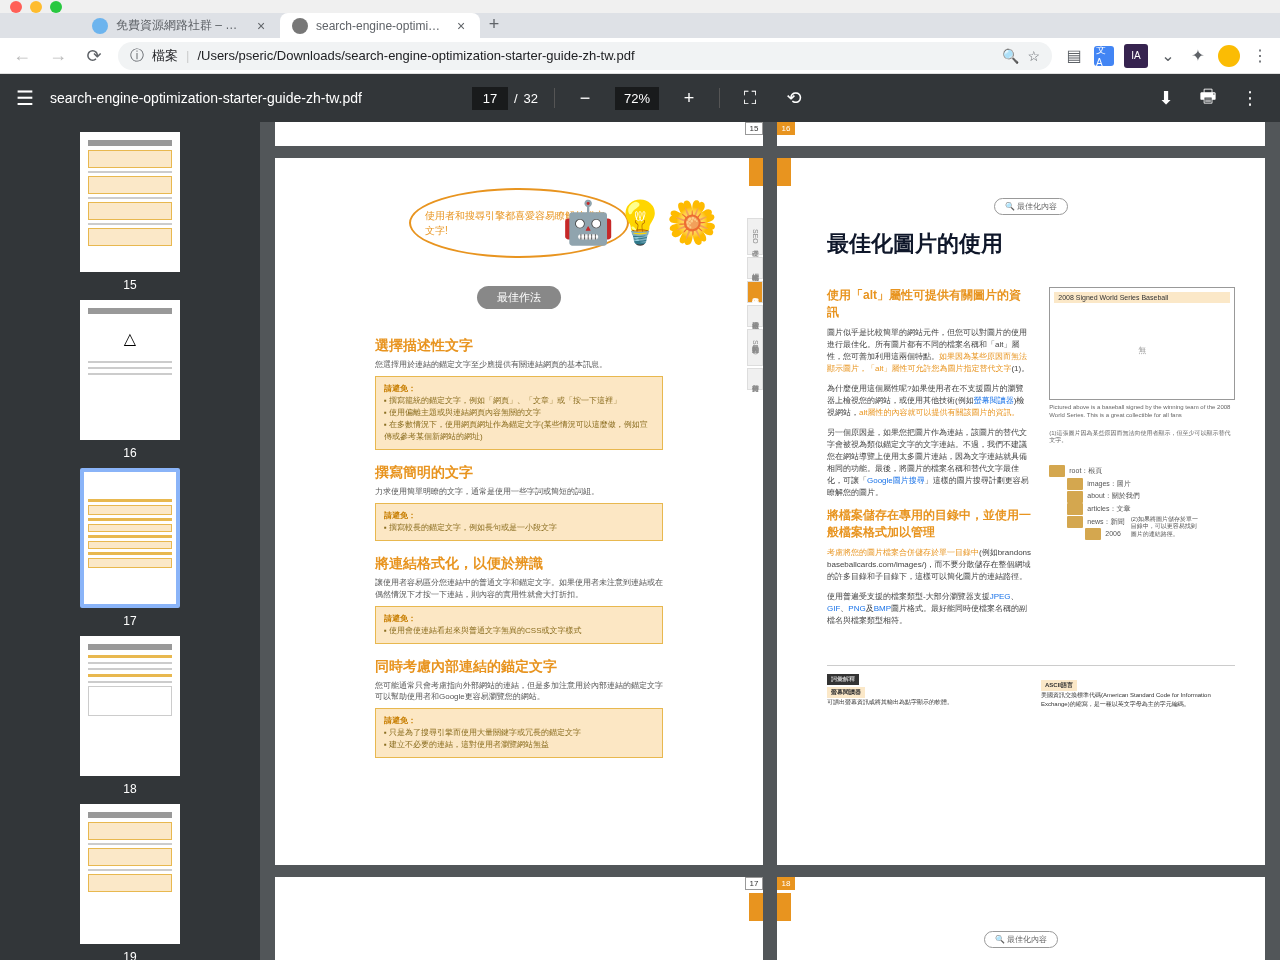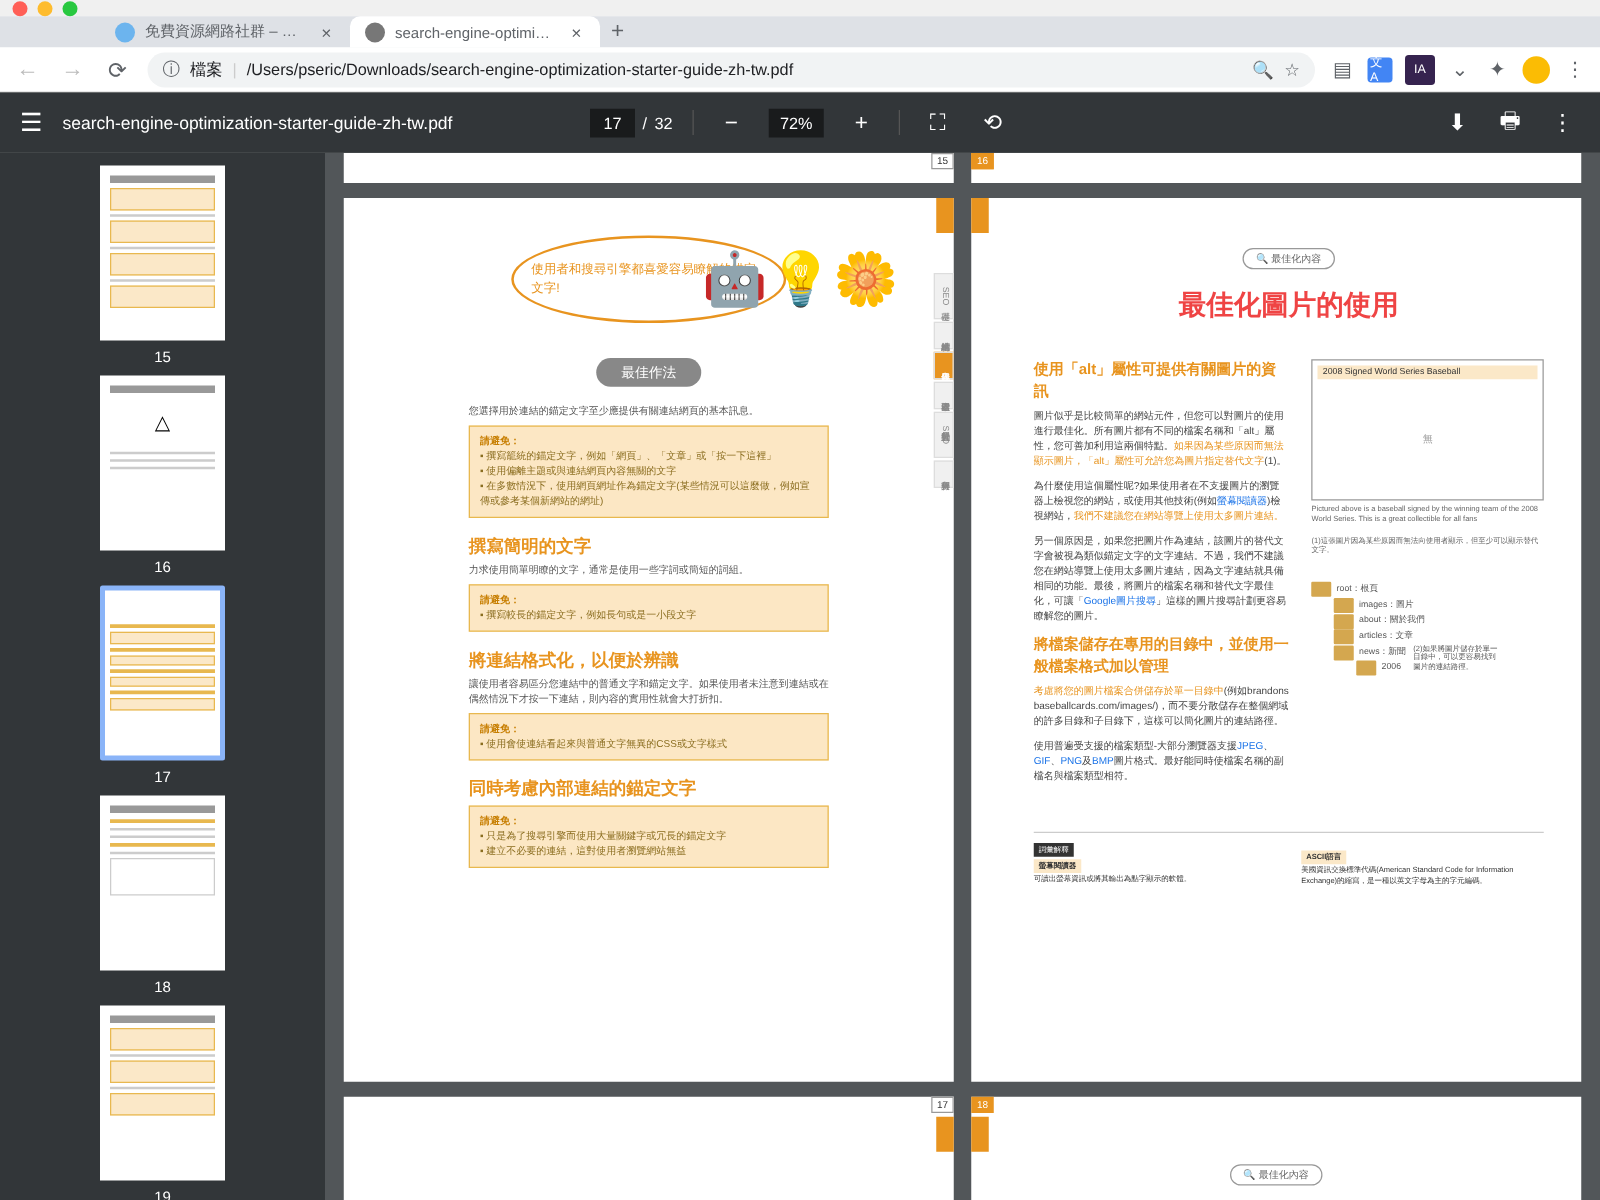--- a/index.html
+++ b/index.html
@@ -60,21 +60,21 @@
 .best-badge{background:#888;color:#fff;padding:4px 20px;border-radius:12px;font-size:11px;display:inline-block;margin:8px 0 14px}
 .section-h{color:#e8941f;font-size:14px;font-weight:bold;margin:14px 0 4px}
 .section-p{font-size:8px;color:#555;margin-bottom:6px;line-height:1.4}
 .avoid-box{background:#fce7c4;border:1px solid #e8b84f;padding:6px 8px;font-size:8px;color:#8a6d1f;line-height:1.5}
 .avoid-box .av-title{color:#c77e00;font-weight:bold}
 .side-tabs{position:absolute;right:0;top:60px;display:flex;flex-direction:column;gap:2px}
 .side-tab{writing-mode:vertical-rl;font-size:7px;padding:10px 2px;background:#f0f0f0;color:#888;border:1px solid #ddd}
 .side-tab.active{background:#e8941f;color:#fff}
 .p18-content{padding:40px 30px 20px 50px}
 .p18-badge{border:1px solid #999;border-radius:10px;padding:2px 10px;font-size:8px;color:#666;display:inline-block}
-.p18-title{font-size:22px;font-weight:bold;text-align:center;margin:14px 0 28px;color:#ef4444}
+.p18-title{font-size:22px;font-weight:bold;margin:14px 0 28px;color:#0f172a}
 .p18-cols{display:flex;gap:18px}
 .p18-left{flex:1.1}
 .p18-right{flex:1}
 .p18-h{color:#e8941f;font-size:12px;font-weight:bold;margin-bottom:6px}
 .p18-p{font-size:8px;line-height:1.5;color:#444;margin-bottom:8px}
 .hl-orange{color:#e8941f}
 .hl-blue{color:#1a73e8}
 .img-frame{border:1px solid #999;padding:4px;margin-bottom:4px}
 .img-cap-box{background:#fbe8c8;font-size:7px;padding:2px 4px;margin-bottom:2px}
 .img-body{height:90px;display:flex;align-items:center;justify-content:center;font-size:8px;color:#999}
@@ -258,20 +258,21 @@
             <div class="side-tab">行動裝置的SEO</div>
             <div class="side-tab">宣傳與分析</div>
           </div>
           <div class="p17-content">
             <div class="speech">
               <div class="bubble">使用者和搜尋引擎都喜愛容易瞭解的錨定文字!</div>
               <div class="robot">🤖💡🌼</div>
             </div>
             <div style="text-align:center"><span class="best-badge">最佳作法</span></div>
 
+            <div class="section-h">選擇描述性文字</div>
             <div class="section-p">您選擇用於連結的錨定文字至少應提供有關連結網頁的基本訊息。</div>
             <div class="avoid-box">
               <div class="av-title">請避免：</div>
               <div>▪ 撰寫籠統的錨定文字，例如「網頁」、「文章」或「按一下這裡」</div>
                 <div>▪ 使用偏離主題或與連結網頁內容無關的文字</div>
                 <div>▪ 在多數情況下，使用網頁網址作為錨定文字(某些情況可以這麼做，例如宣傳或參考某個新網站的網址)</div>
             </div>
 
             <div class="section-h">撰寫簡明的文字</div>
             <div class="section-p">力求使用簡單明瞭的文字，通常是使用一些字詞或簡短的詞組。</div>
@@ -281,38 +282,39 @@
             </div>
 
             <div class="section-h">將連結格式化，以便於辨識</div>
             <div class="section-p">讓使用者容易區分您連結中的普通文字和錨定文字。如果使用者未注意到連結或在偶然情況下才按一下連結，則內容的實用性就會大打折扣。</div>
             <div class="avoid-box">
               <div class="av-title">請避免：</div>
                 <div>▪ 使用會使連結看起來與普通文字無異的CSS或文字樣式</div>
             </div>
 
             <div class="section-h">同時考慮內部連結的錨定文字</div>
+            <div class="section-p">您可能通常只會考慮指向外部網站的連結，但是多加注意用於內部連結的錨定文字可以幫助使用者和Google更容易瀏覽您的網站。</div>
             <div class="avoid-box">
               <div class="av-title">請避免：</div>
                 <div>▪ 只是為了搜尋引擎而使用大量關鍵字或冗長的錨定文字</div>
                 <div>▪ 建立不必要的連結，這對使用者瀏覽網站無益</div>
             </div>
           </div>
         </div>
 
         <div class="page page-tall">
           <div class="orange-block" style="left:0;top:0;width:14px;height:28px"></div>
           <div class="p18-content">
             <div style="text-align:center"><span class="p18-badge">🔍 最佳化內容</span></div>
             <div class="p18-title">最佳化圖片的使用</div>
             <div class="p18-cols">
               <div class="p18-left">
                 <div class="p18-h">使用「alt」屬性可提供有關圖片的資訊</div>
                 <div class="p18-p"><span>圖片似乎是比較簡單的網站元件，但您可以對圖片的使用進行最佳化。所有圖片都有不同的檔案名稱和「alt」屬性，您可善加利用這兩個特點。</span><span class="hl-orange">如果因為某些原因而無法顯示圖片，「alt」屬性可允許您為圖片指定替代文字</span><span>(1)。</span></div>
-                <div class="p18-p"><span>為什麼使用這個屬性呢?如果使用者在不支援圖片的瀏覽器上檢視您的網站，或使用其他技術(例如</span><span class="hl-blue">螢幕閱讀器</span><span>)檢視網站，</span><span class="hl-orange">我們不建議您在網站導覽上使用太多圖片連結。</span></div>
+                <div class="p18-p"><span>為什麼使用這個屬性呢?如果使用者在不支援圖片的瀏覽器上檢視您的網站，或使用其他技術(例如</span><span class="hl-blue">螢幕閱讀器</span><span>)檢視網站，</span><span class="hl-orange">alt屬性的內容就可以提供有關該圖片的資訊。</span></div>
                 <div class="p18-p"><span>另一個原因是，如果您把圖片作為連結，該圖片的替代文字會被視為類似錨定文字的文字連結。不過，我們不建議您在網站導覽上使用太多圖片連結，因為文字連結就具備相同的功能。最後，將圖片的檔案名稱和替代文字最佳化，可讓「</span><span class="hl-blue">Google圖片搜尋</span><span>」這樣的圖片搜尋計劃更容易瞭解您的圖片。</span></div>
                 <div class="p18-h">將檔案儲存在專用的目錄中，並使用一般檔案格式加以管理</div>
                 <div class="p18-p"><span class="hl-orange">考慮將您的圖片檔案合併儲存於單一目錄中</span><span>(例如brandons baseballcards.com/images/)，而不要分散儲存在整個網域的許多目錄和子目錄下，這樣可以簡化圖片的連結路徑。</span></div>
                 <div class="p18-p"><span>使用普遍受支援的檔案類型-大部分瀏覽器支援</span><span class="hl-blue">JPEG</span>、<span class="hl-blue">GIF</span>、<span class="hl-blue">PNG</span>及<span class="hl-blue">BMP</span><span>圖片格式。最好能同時使檔案名稱的副檔名與檔案類型相符。</span></div>
               </div>
               <div class="p18-right">
                 <div class="img-frame">
                   <div class="img-cap-box">2008 Signed World Series Baseball</div>
                   <div class="img-body">無</div>
                 </div>

